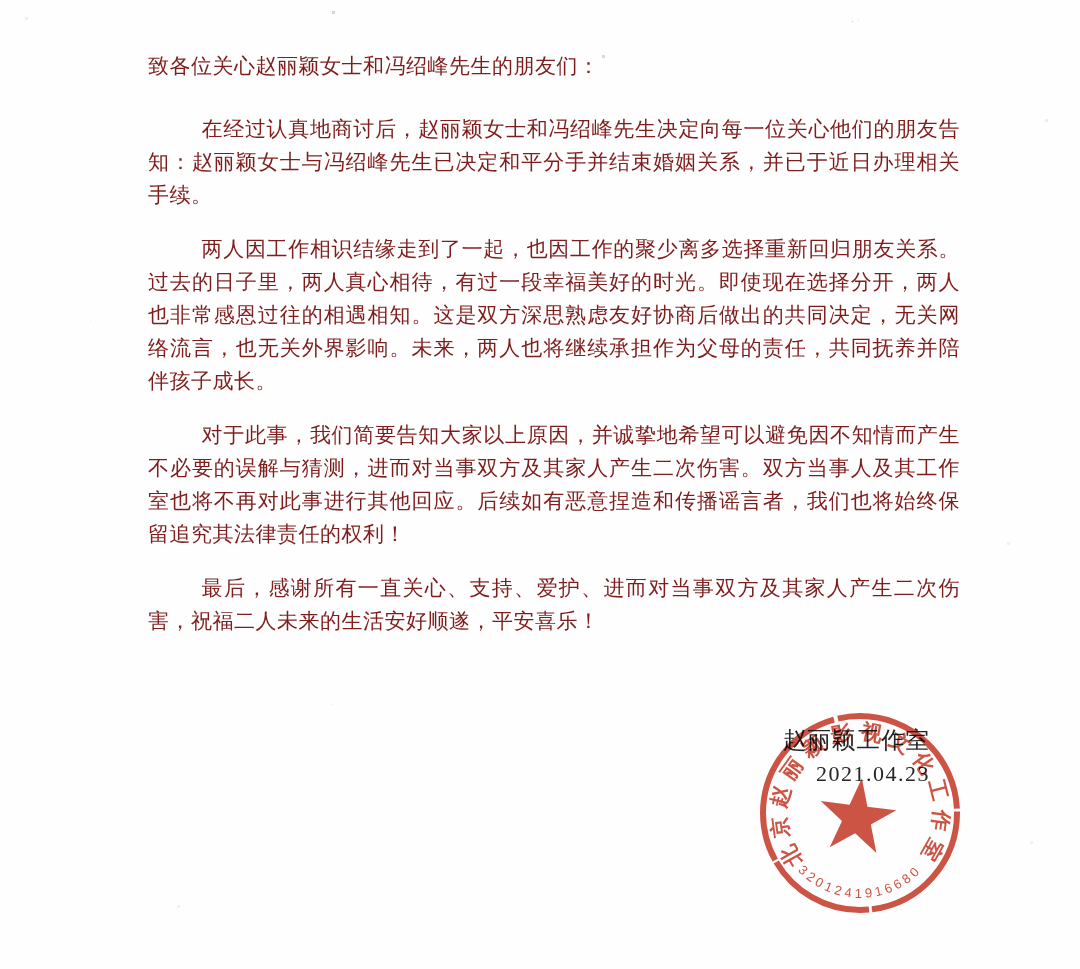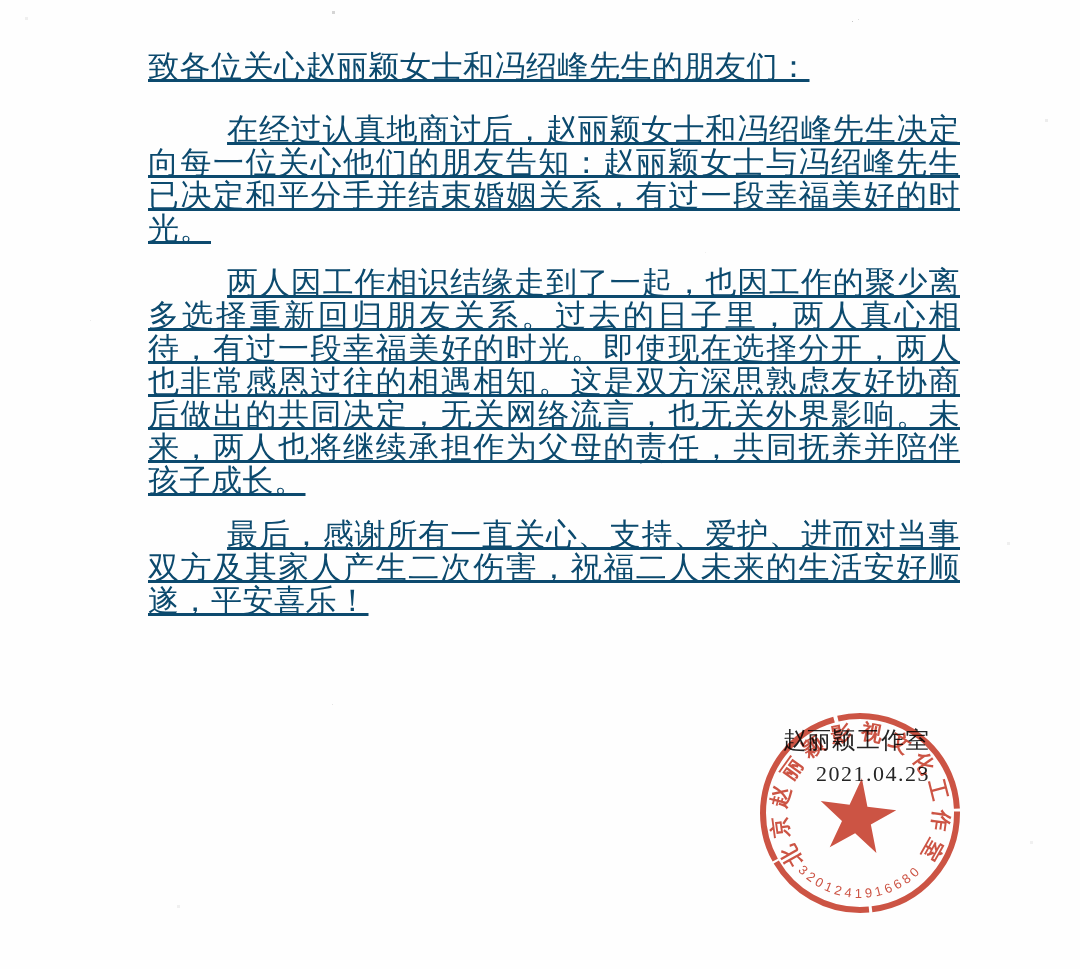--- a/index.html
+++ b/index.html
@@ -14,26 +14,25 @@
     position: relative;
     width: 1080px;
     height: 969px;
     background: #fefefe;
   }
   .letter {
     position: absolute;
     left: 148px;
     top: 50px;
     width: 812px;
-    color: #0c4a6e;
-    font-size: 31px;
+    color: #7f1d1d;
+    font-size: 21px;
     line-height: 33px;
     text-align: justify;
     letter-spacing: 0.5px;
-    text-decoration: underline;
   }
   .salutation {
     margin-bottom: 30px;
   }
   .para {
     text-indent: 2.55em;
     margin-top: 21px;
   }
   .para:first-of-type { margin-top: 0; }
   .signature-block {
@@ -96,22 +95,23 @@
       705px 252px 0 0 rgba(120,120,120,.11);
   }
 </style>
 </head>
 <body>
 
 <div class="page">
 
   <div class="letter">
     <div class="salutation">致各位关心赵丽颖女士和冯绍峰先生的朋友们：</div>
-    <p class="para">在经过认真地商讨后，赵丽颖女士和冯绍峰先生决定向每一位关心他们的朋友告知：赵丽颖女士与冯绍峰先生已决定和平分手并结束婚姻关系，有过一段幸福美好的时光。</p>
+    <p class="para">在经过认真地商讨后，赵丽颖女士和冯绍峰先生决定向每一位关心他们的朋友告知：赵丽颖女士与冯绍峰先生已决定和平分手并结束婚姻关系，并已于近日办理相关手续。</p>
     <p class="para">两人因工作相识结缘走到了一起，也因工作的聚少离多选择重新回归朋友关系。过去的日子里，两人真心相待，有过一段幸福美好的时光。即使现在选择分开，两人也非常感恩过往的相遇相知。这是双方深思熟虑友好协商后做出的共同决定，无关网络流言，也无关外界影响。未来，两人也将继续承担作为父母的责任，共同抚养并陪伴孩子成长。</p>
+    <p class="para">对于此事，我们简要告知大家以上原因，并诚挚地希望可以避免因不知情而产生不必要的误解与猜测，进而对当事双方及其家人产生二次伤害。双方当事人及其工作室也将不再对此事进行其他回应。后续如有恶意捏造和传播谣言者，我们也将始终保留追究其法律责任的权利！</p>
     <p class="para">最后，感谢所有一直关心、支持、爱护、进而对当事双方及其家人产生二次伤害，祝福二人未来的生活安好顺遂，平安喜乐！</p>
   </div>
 
   <div class="signature-block">
     <div class="signature-name">赵丽颖工作室</div>
     <div class="signature-date">2021.04.23</div>
   </div>
 
   <svg class="stamp" viewBox="-110 -110 220 220" xmlns="http://www.w3.org/2000/svg">
     <defs>

